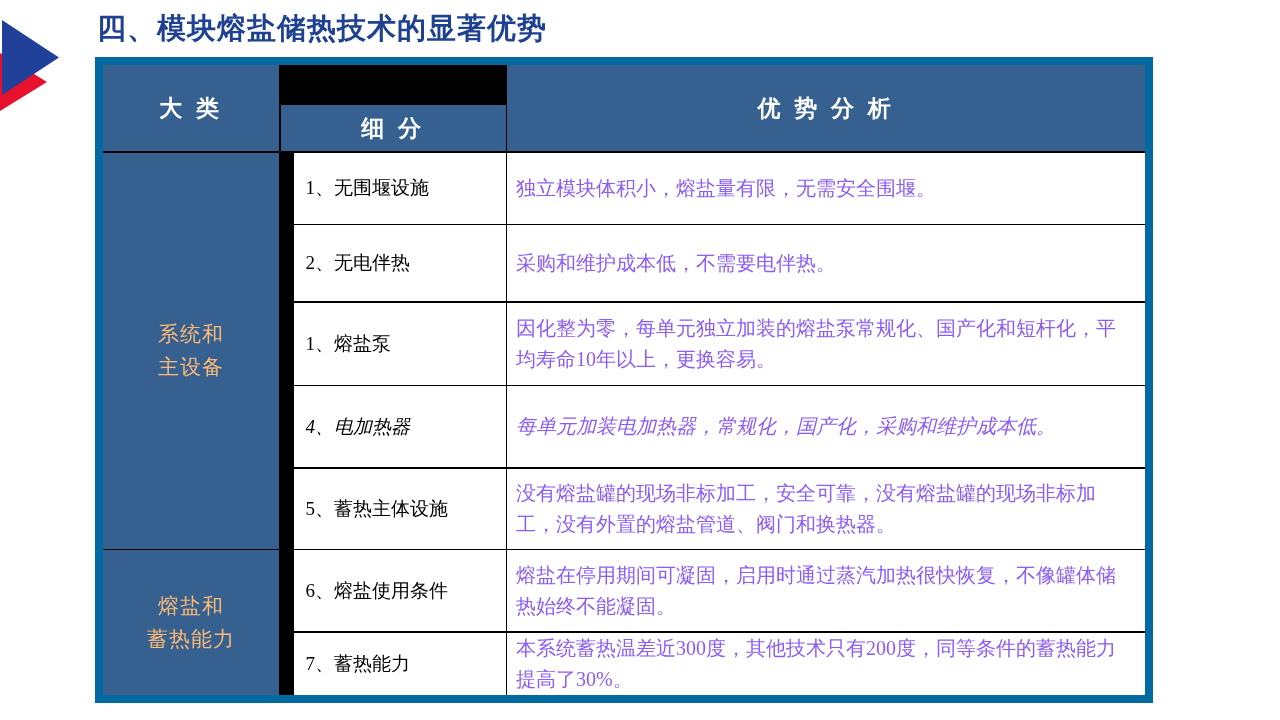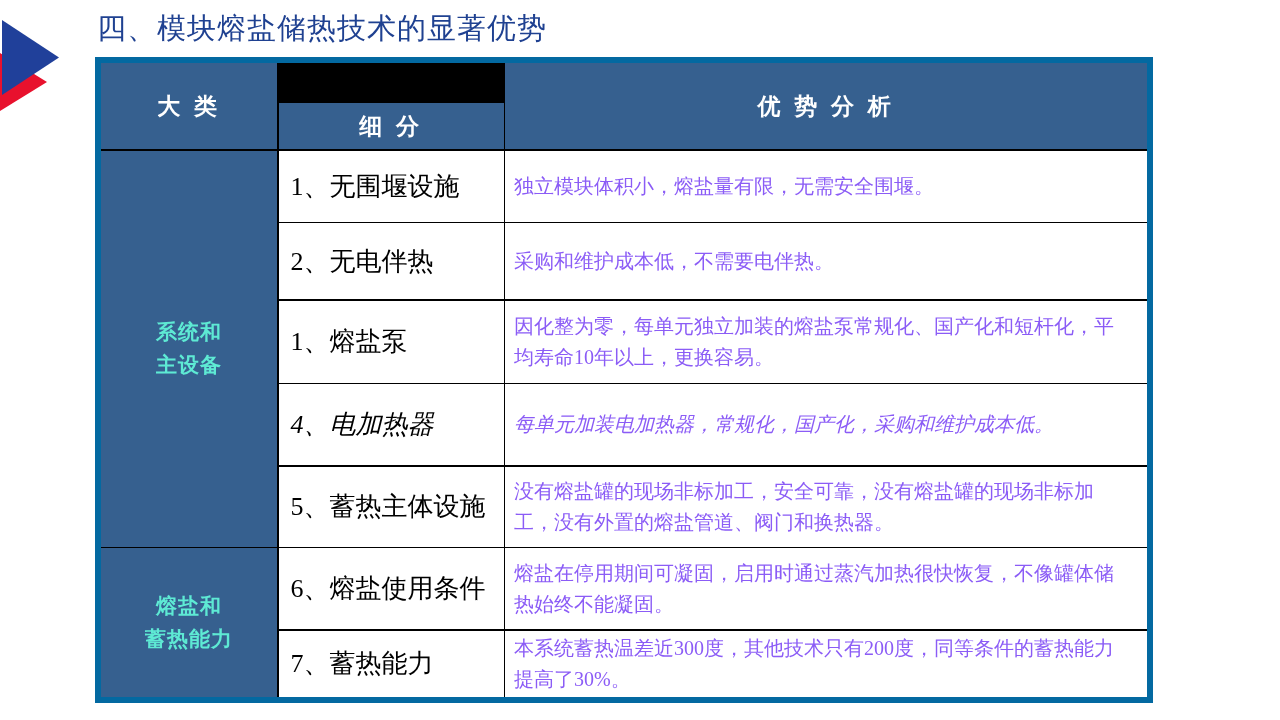--- a/index.html
+++ b/index.html
@@ -30,33 +30,33 @@
     width: 57px; height: 75px;
     background: #20409a;
     z-index: 2;
   }
 
   
   .title {
     position: absolute;
     left: 97px; top: 9px;
     font-size: 29px;
-    font-weight: normal;
+    font-weight: bold;
     color: #1f4191;
     letter-spacing: 1px;
     white-space: nowrap;
   }
 
   
   .adv-table {
     position: absolute;
     left: 95px; top: 57px;
     width: 1058px; height: 646px;
     background: #000000;
-    border: 6px solid #0369a1;
+    border: 8px solid #0369a1;
     display: grid;
     grid-template-columns: 176px 225px 1fr;
     grid-template-rows: 86px 71px 76px 82px 81px 80px 81px 1fr;
     gap: 1.5px;
   }
 
   .cell {
     background: #ffffff;
     display: flex;
     align-items: center;
@@ -69,38 +69,39 @@
     font-size: 23px;
     justify-content: center;
     letter-spacing: 4px;
   }
   .hc1 { grid-column: 1; grid-row: 1; }
   .hc2 { grid-column: 2; grid-row: 1; margin-top: 40px; }
   .hc3 { grid-column: 3; grid-row: 1; }
 
   .cat-cell {
     background: #36608f;
-    color: #5eead4;
-    font-weight: bold;
+    color: #fdba74;
+    font-weight: normal;
     font-size: 21px;
     justify-content: center;
     text-align: center;
     white-space: pre-line;
     line-height: 1.55;
     letter-spacing: 1px;
   }
   .cat1 { grid-column: 1; grid-row: 2 / span 5; }
   .cat2 { grid-column: 1; grid-row: 7 / span 2; }
 
   .sub-cell {
     grid-column: 2;
-    font-size: 26px;
+    font-size: 19px;
     color: #000000;
     padding-left: 12px;
     padding-right: 4px;
+    margin-left: 13px;
   }
   .ana-cell {
     grid-column: 3;
     font-size: 20px;
     color: #8b5cf6;
     padding-left: 9px;
     padding-right: 16px;
     line-height: 1.55;
   }
   .r1 { grid-row: 2; } .r2 { grid-row: 3; } .r3 { grid-row: 4; }

